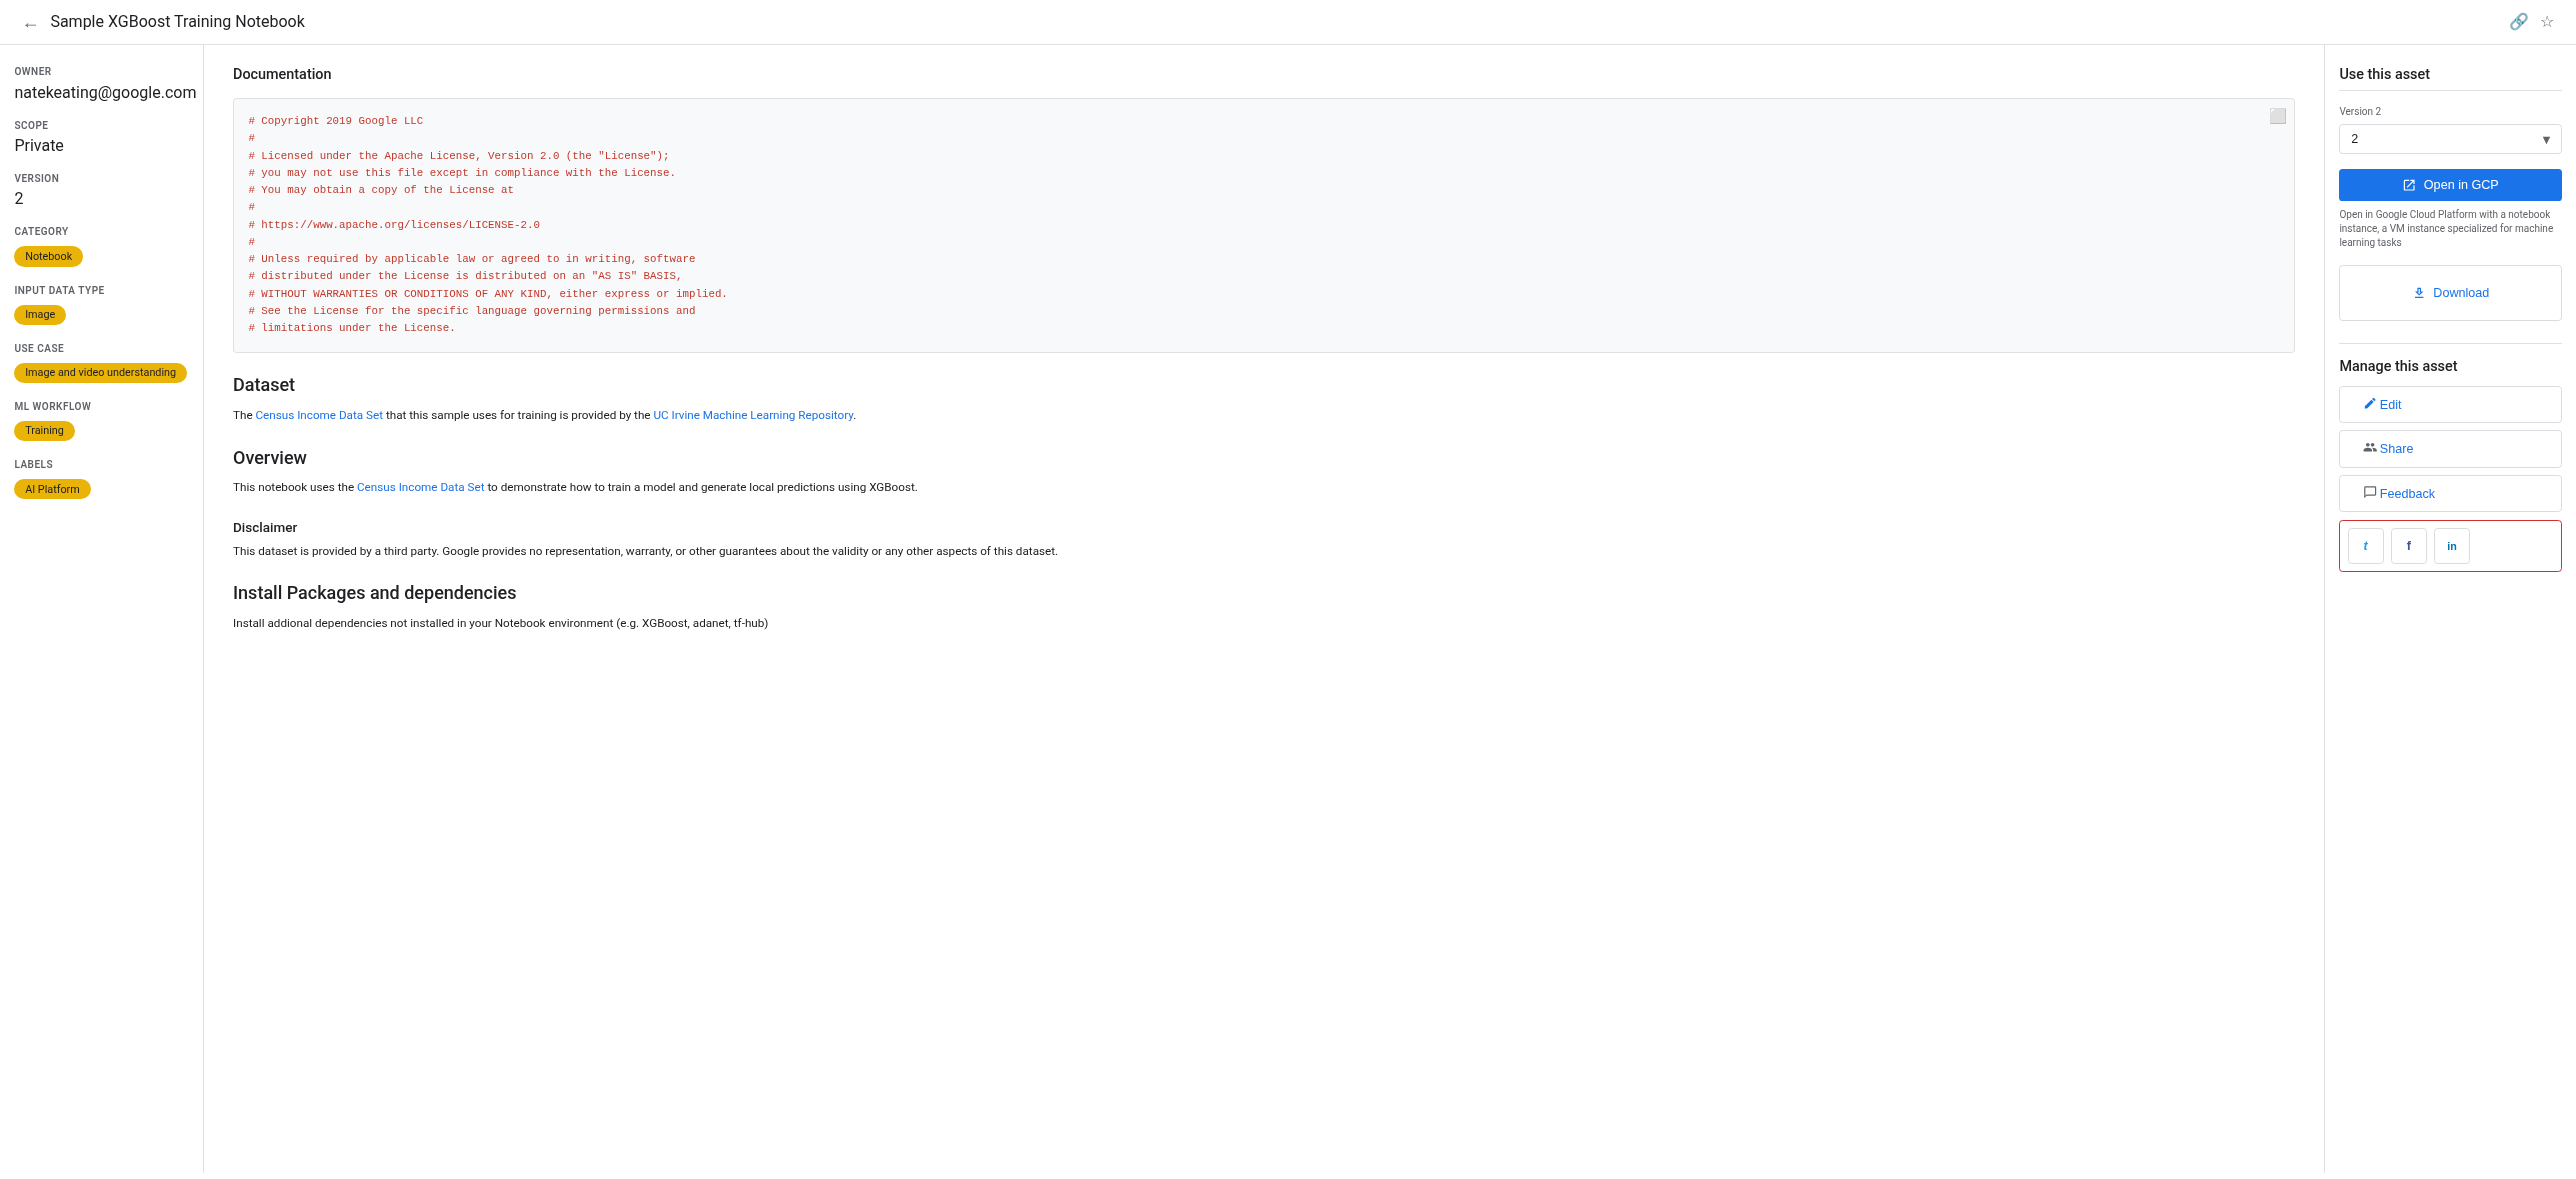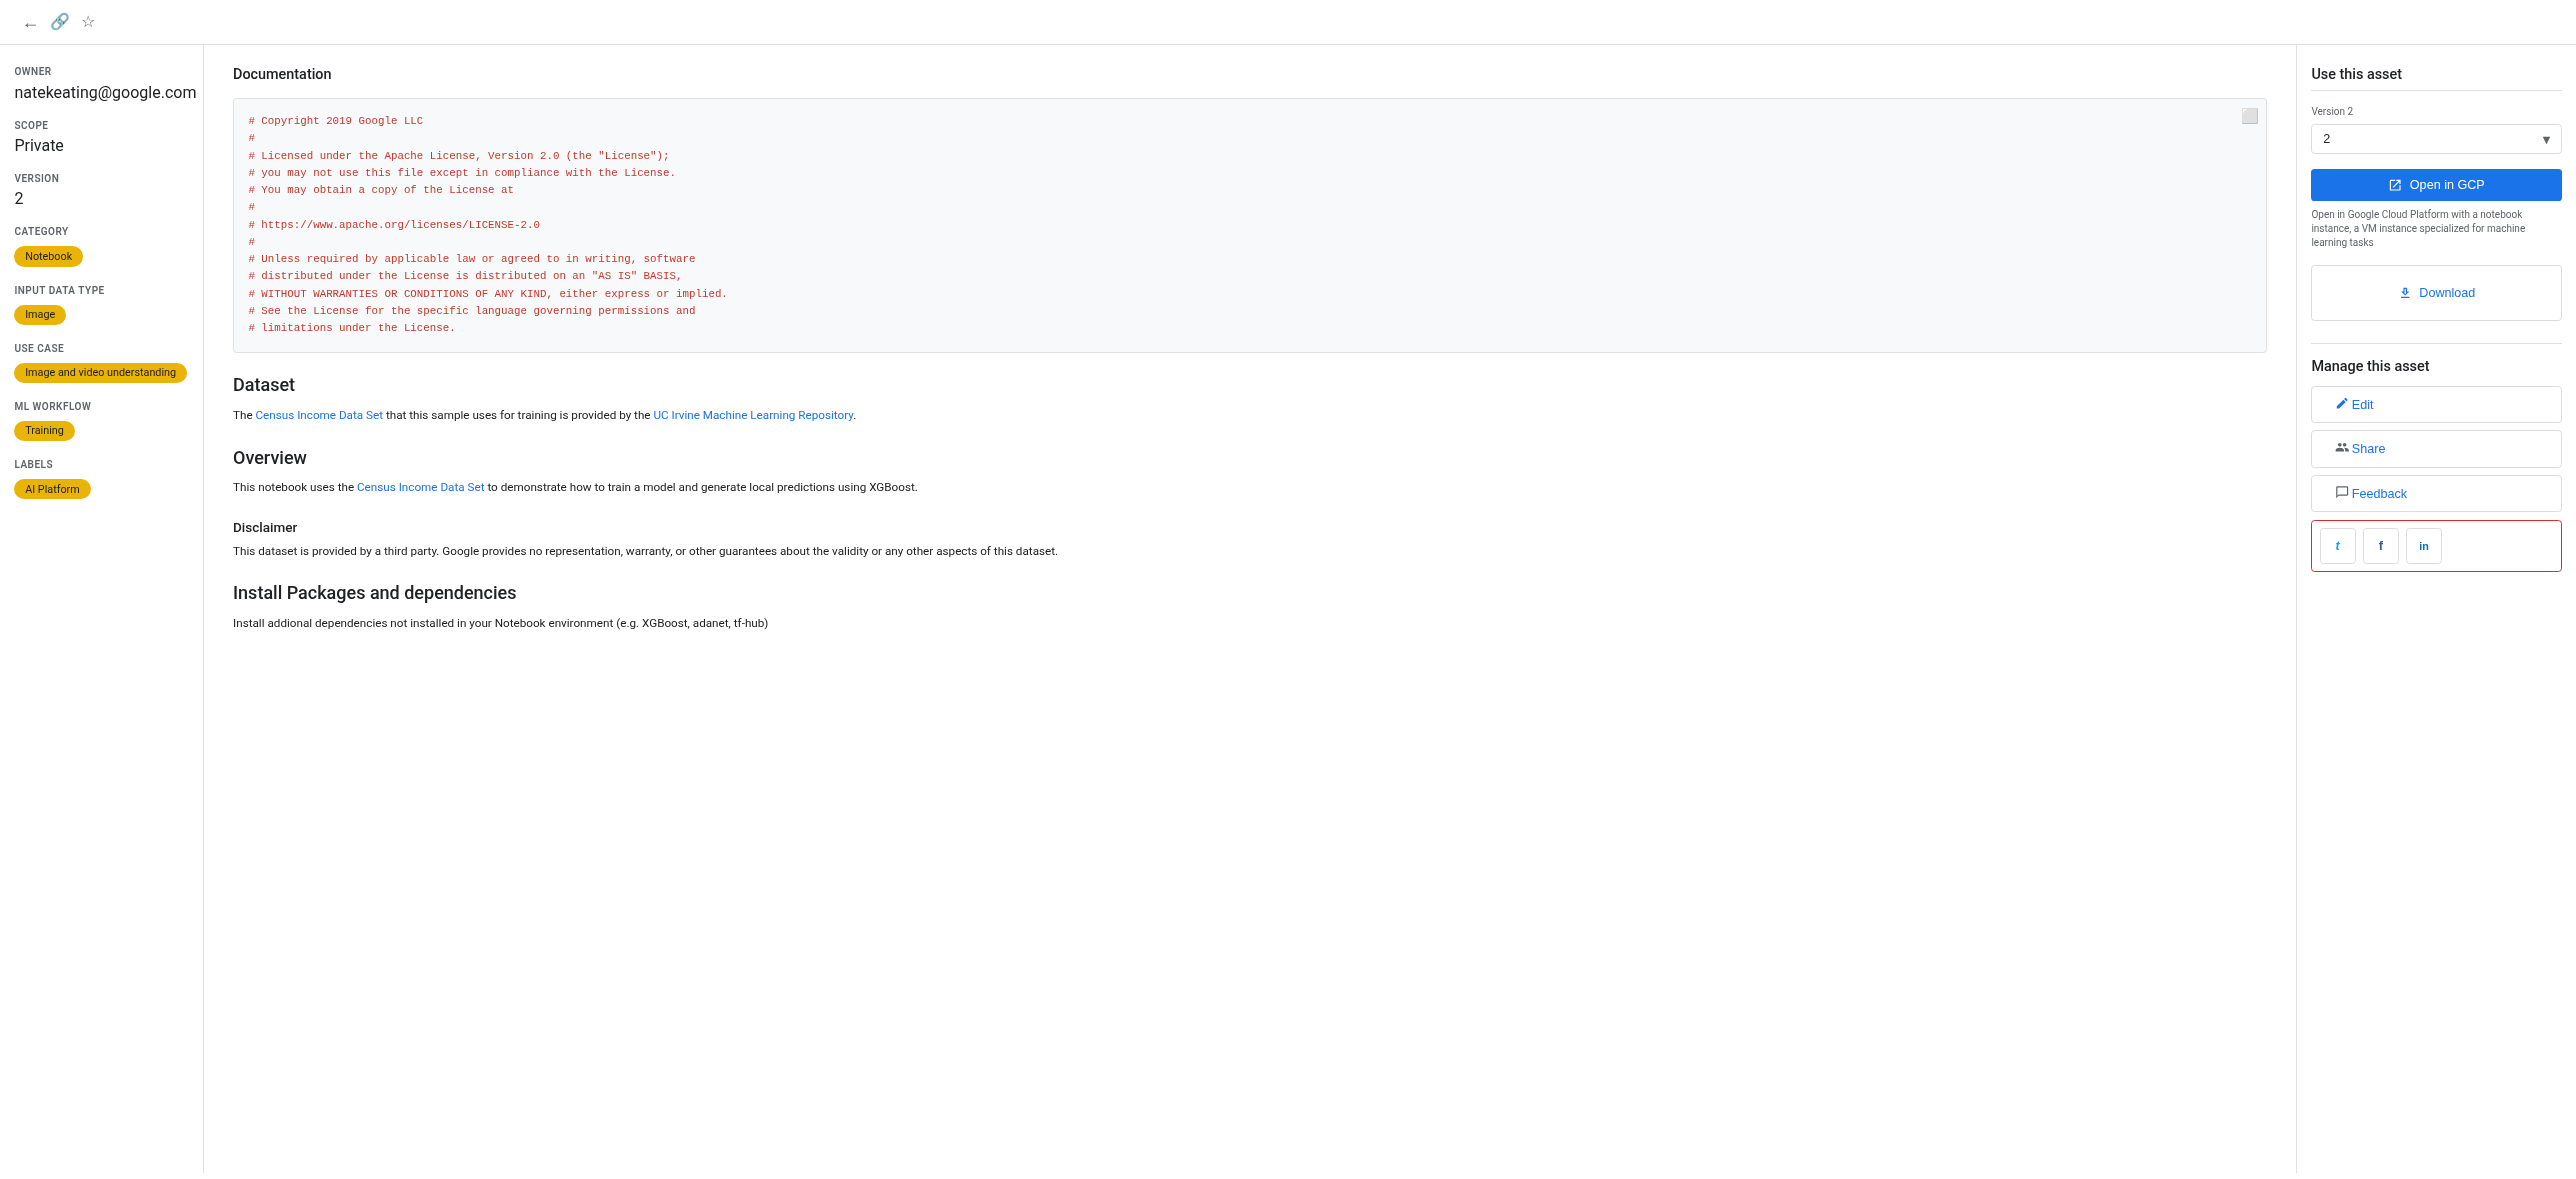--- a/index.html
+++ b/index.html
@@ -127,21 +127,21 @@
       color: #202124;
       line-height: 1.6;
     }
     .doc-link {
       color: #1a73e8;
       text-decoration: none;
     }
 
     
     .right-panel {
-      width: 280px;
+      width: 252px;
       padding: 21.6px 14.4px;
       border-left: 0.9px solid #e0e0e0;
       flex-shrink: 0;
       overflow-y: auto;
     }
     .right-panel-title {
       font-size: 14.4px;
       font-weight: 500;
       color: #202124;
       margin-bottom: 3.6px;
@@ -266,20 +266,21 @@
       border: none;
       border-top: 0.9px solid #e0e0e0;
       margin: 7.2px 0 14.4px;
     }
   </style>
 </head>
 <body>
 
 <div class="header">
   <span class="header-back">←</span>
+  <span class="header-title">Sample XGBoost Training Notebook</span>
   <span class="header-icon">🔗</span>
   <span class="header-icon">☆</span>
 </div>
 
 <div class="main-layout">
 
   <div class="sidebar">
     <div class="sidebar-section">
       <div class="sidebar-label">Owner</div>
       <div class="sidebar-value">natekeating@google.com</div>

